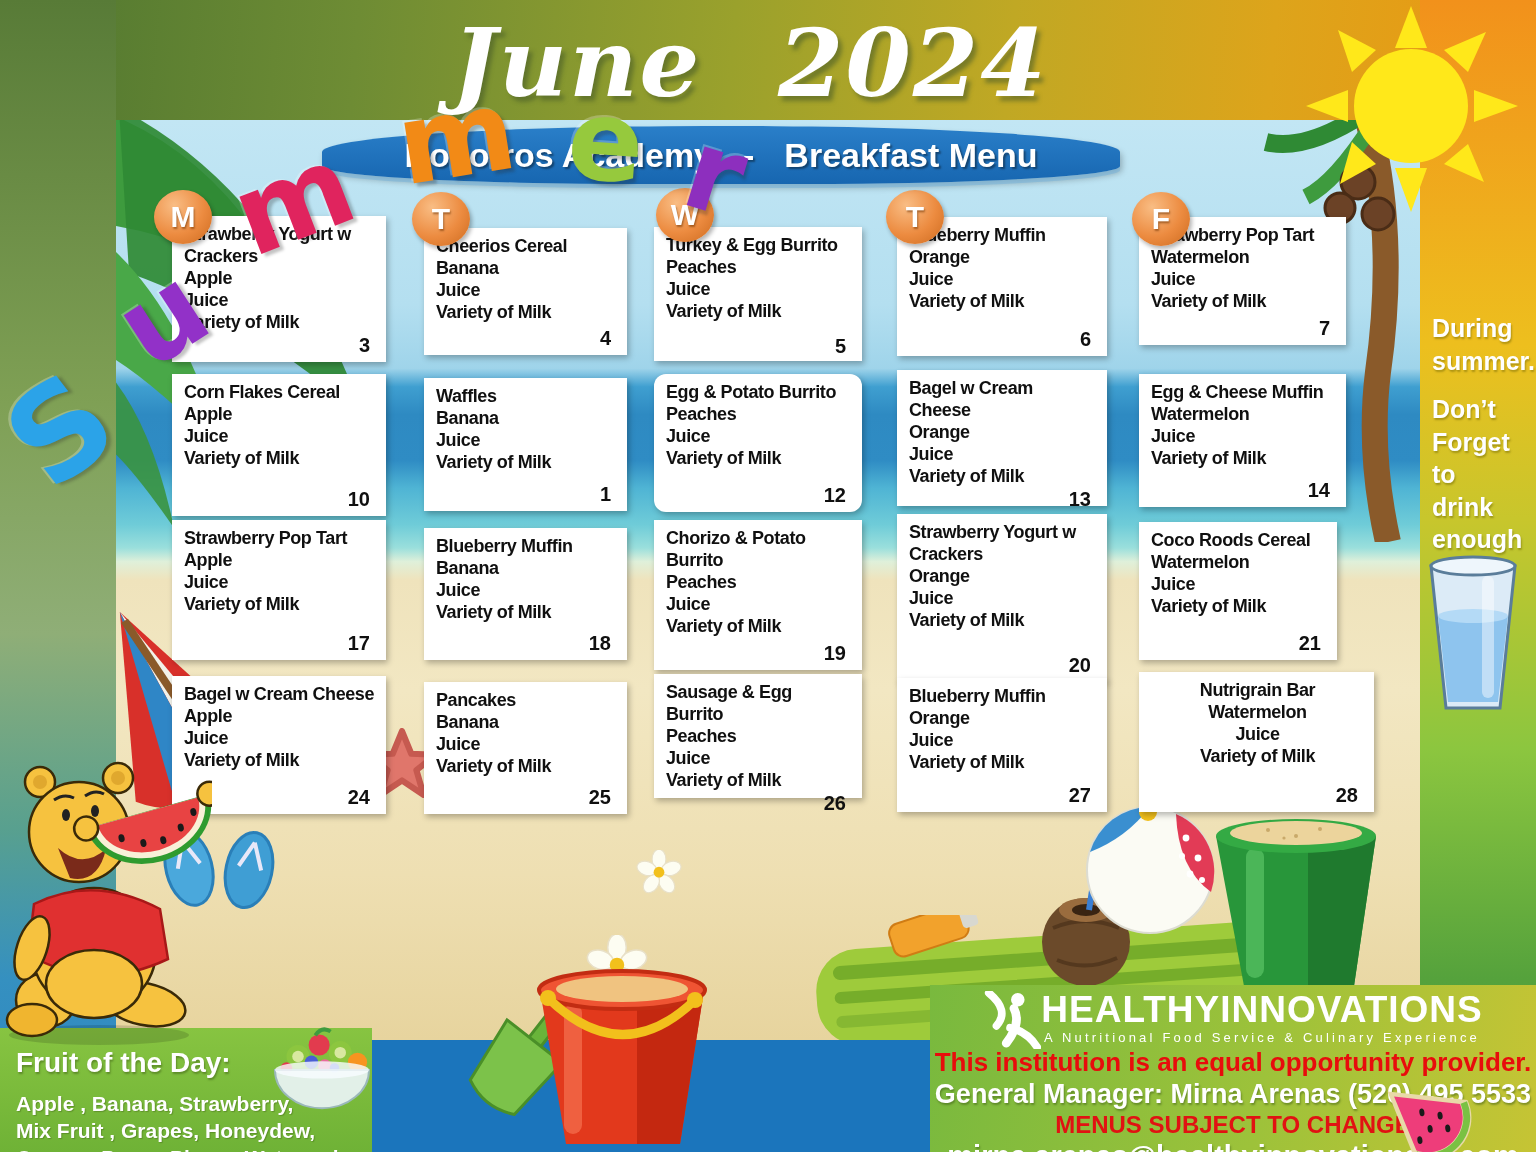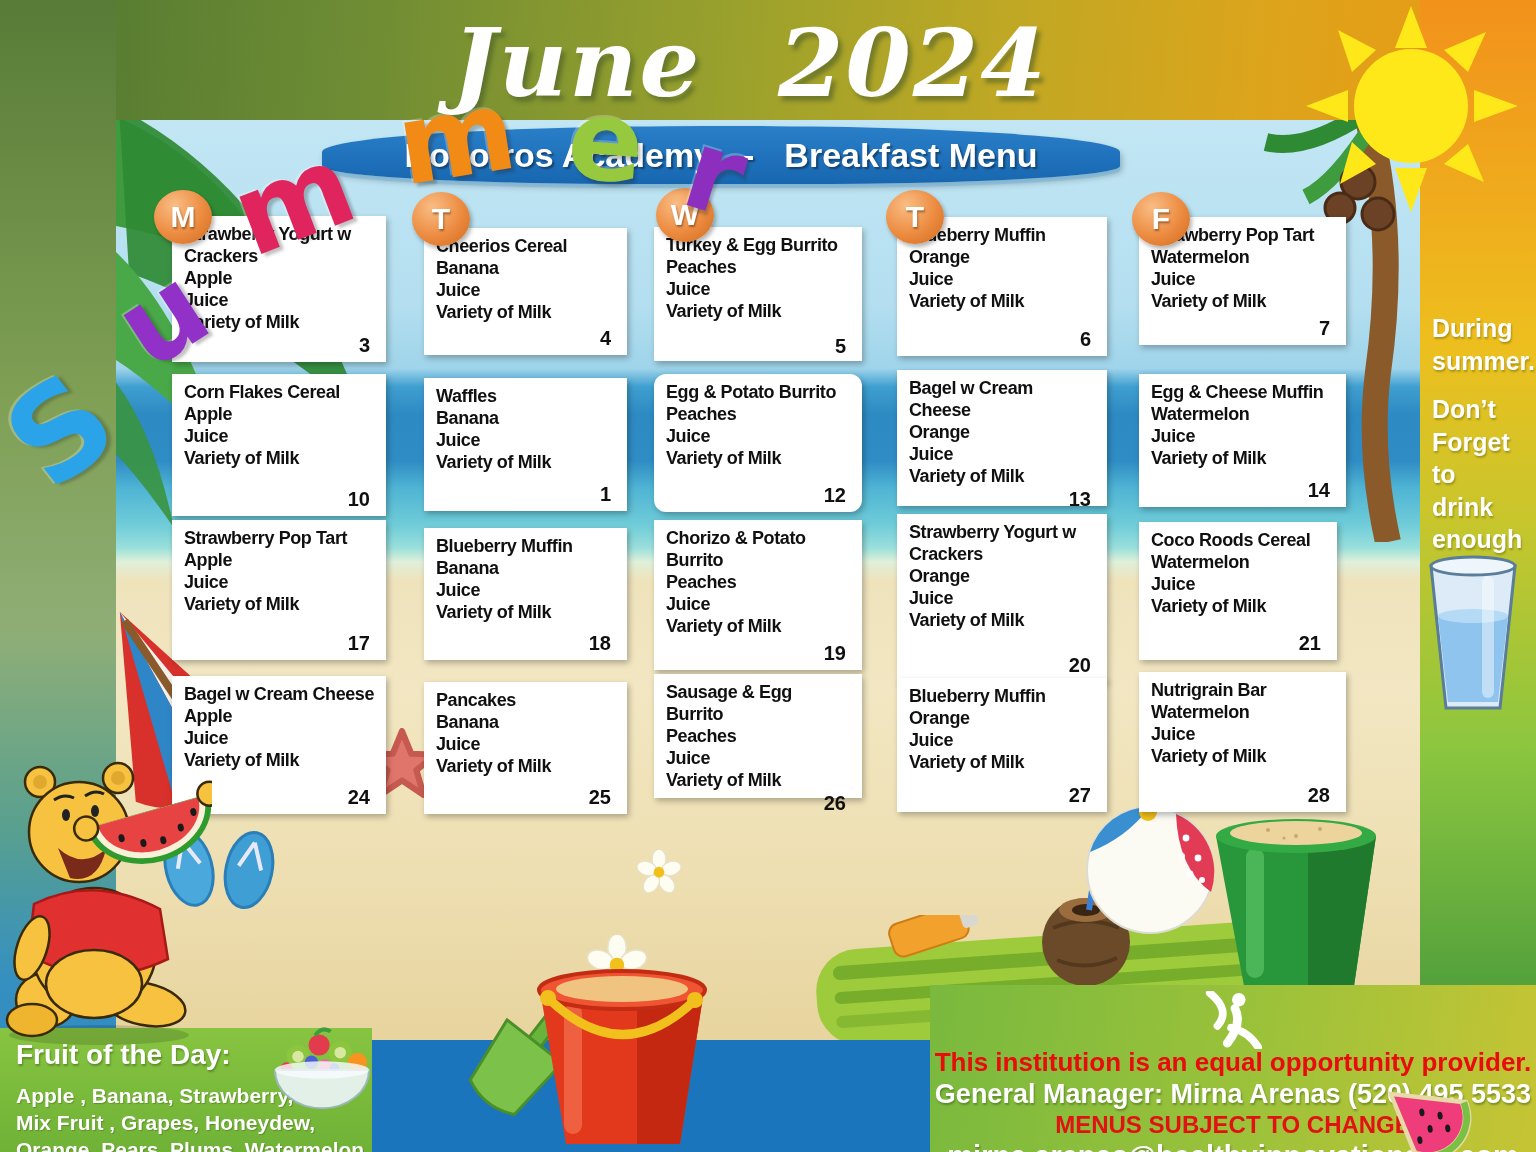--- a/index.html
+++ b/index.html
@@ -54,21 +54,21 @@
   .card .menu{white-space:pre-line;font-weight:bold;font-size:18px;letter-spacing:-0.4px;
     line-height:1.22;color:#101010;}
   .card .date{align-self:flex-end;font-weight:bold;font-size:20px;color:#101010;padding-right:6px;}
 
   .hydrate{left:1432px;top:312px;width:96px;z-index:5;color:#fff;font-weight:bold;
     font-size:25px;line-height:1.3;text-shadow:1px 2px 2px rgba(100,90,0,.45);}
   .hydrate .l2{margin-top:16px;}
 
   .fruit-box{left:0;top:1028px;width:372px;height:124px;z-index:4;
     background:linear-gradient(180deg,#87c441,#6fb236);
-    padding:11px 0 0 16px;box-sizing:border-box;color:#fff;font-weight:bold;}
+    padding:19px 0 0 16px;box-sizing:border-box;color:#fff;font-weight:bold;}
   .fruit-box .ft{font-size:28px;text-shadow:1px 2px 2px rgba(60,90,20,.5);}
   .fruit-box .fl{font-size:21px;margin-top:12px;line-height:1.28;text-shadow:1px 1px 1px rgba(60,90,20,.4);}
 
   .footer{left:930px;top:985px;width:606px;height:167px;z-index:4;
     background:linear-gradient(100deg,#79b93e 0%,#9dc23a 55%,#c6c434 100%);
     display:flex;flex-direction:column;align-items:center;padding-top:6px;box-sizing:border-box;}
   .logo-row{display:flex;align-items:flex-start;height:56px;}
   .logo-txt{color:#fff;font-weight:bold;font-size:37px;letter-spacing:1px;line-height:1;}
   .logo-tag{color:#fff;font-size:13px;letter-spacing:3.2px;margin-top:2px;text-align:center;}
   .eo{color:#e80c0c;font-weight:bold;font-size:26px;line-height:1.2;}
@@ -365,21 +365,21 @@
 Variety of Milk</div>
     <div class="date">26</div>
   </div>
   <div class="abs card" style="left:897px;top:678px;width:210px;height:134px;">
     <div class="menu">Blueberry Muffin
 Orange
 Juice
 Variety of Milk</div>
     <div class="date">27</div>
   </div>
-  <div class="abs card" style="left:1139px;top:672px;width:207px;height:140px;">
+  <div class="abs card" style="left:1139px;top:672px;width:235px;height:140px;text-align:center;">
     <div class="menu">Nutrigrain Bar
 Watermelon
 Juice
 Variety of Milk</div>
     <div class="date">28</div>
   </div>
 
   <div class="abs hydrate">
     <div class="pre">During
 summer..</div>
@@ -474,20 +474,24 @@
   </svg>
 
   <div class="abs footer">
     <div class="logo-row">
       <svg width="58" height="58" viewBox="0 0 60 60">
         <circle cx="36" cy="9" r="7" fill="#fff"></circle>
         <path d="M6 2 Q 28 20 14 36" stroke="#fff" stroke-width="8" fill="none" stroke-linecap="round"></path>
         <path d="M32 18 Q 40 34 24 54" stroke="#fff" stroke-width="9" fill="none" stroke-linecap="round"></path>
         <path d="M28 38 Q 46 42 56 58" stroke="#fff" stroke-width="8" fill="none" stroke-linecap="round"></path>
       </svg>
+      <div>
+        <div class="logo-txt">HEALTHYINNOVATIONS</div>
+        <div class="logo-tag">A Nutritional Food Service &amp; Culinary Experience</div>
+      </div>
     </div>
     <div class="eo">This institution is an equal opportunity provider.</div>
     <div class="gm">General Manager: Mirna Arenas (520) 495 5533</div>
     <div class="mstc">MENUS SUBJECT TO CHANGE</div>
     <div class="email">mirna.arenas@healthyinnovationsaz.com</div>
   </div>
   <svg class="abs" style="left:1385px;top:1082px;z-index:6;" width="90" height="78" viewBox="0 0 90 80">
     <g transform="rotate(-8 45 40)">
       <path d="M6 4 L 86 24 A 44 44 0 0 1 24 76 Z" fill="#e8d9a8"></path>
       <path d="M82 26 A 40 40 0 0 1 26 72" stroke="#7ac143" stroke-width="7" fill="none"></path>

